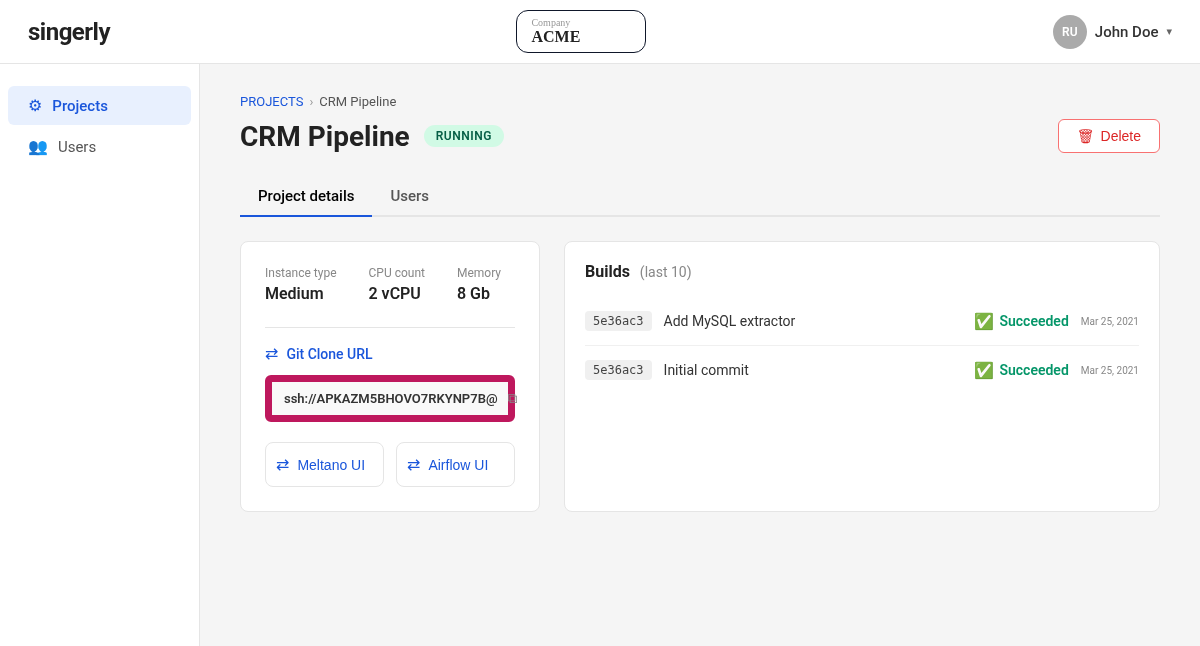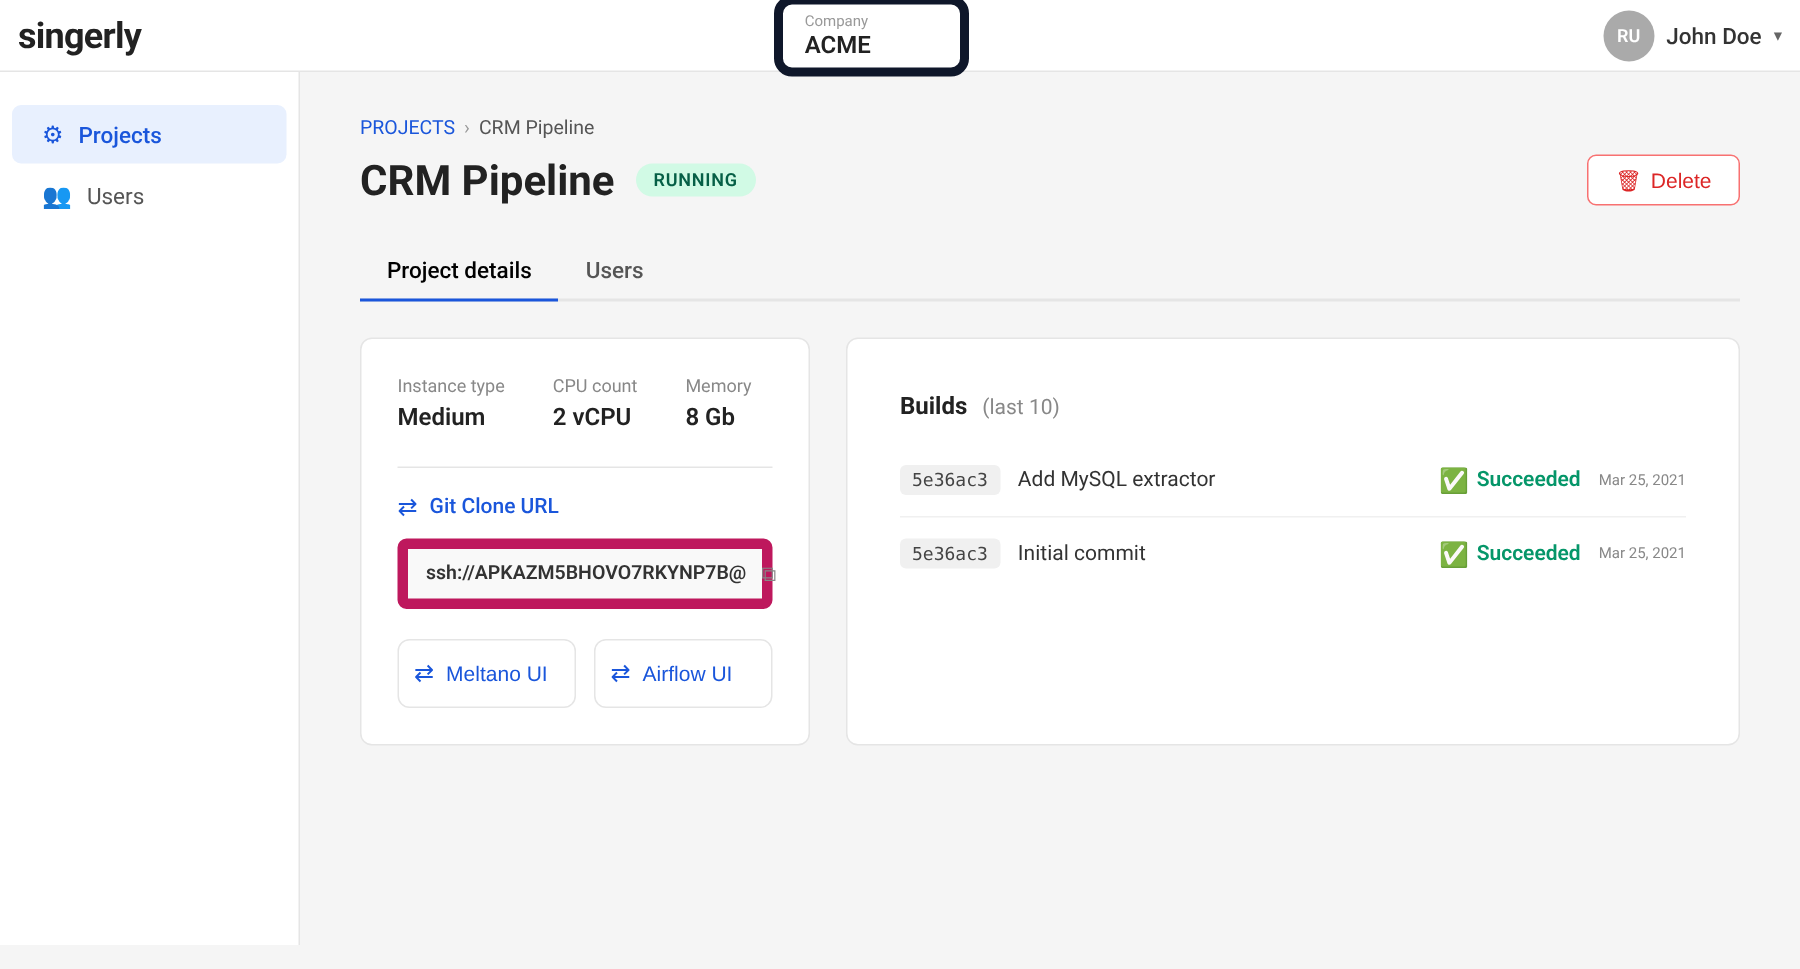--- a/index.html
+++ b/index.html
@@ -7,37 +7,38 @@
       font-family: -apple-system, BlinkMacSystemFont, 'Segoe UI', Roboto, sans-serif;
       background: #f5f5f5;
       color: #333;
       min-height: 646px;
     }
 
     
     .header {
       background: #fff;
       border-bottom: 1px solid #e5e5e5;
-      height: 48px;
+      height: 64px;
       display: flex;
       align-items: center;
       justify-content: space-between;
-      padding: 0 12px;
+      padding: 0 28px;
     }
     .logo {
       font-size: 24px;
       font-weight: 700;
       color: #222;
       letter-spacing: -0.5px;
     }
     .company-selector {
-      border: 6px solid #0f172a;
+      border: 1px solid #0f172a;
       border-radius: 12px;
       padding: 6px 14px;
       min-width: 130px;
+      font-family: Liberation Serif, serif;
     }
     .company-label {
       font-size: 10px;
       color: #999;
       display: block;
     }
     .company-name {
       font-size: 16px;
       font-weight: 600;
       color: #222;
@@ -275,21 +276,21 @@
       font-weight: 500;
       color: #1a56db;
       cursor: pointer;
     }
 
     
     .builds-card {
       background: #fff;
       border: 1px solid #e5e5e5;
       border-radius: 8px;
-      padding: 35px;
+      padding: 20px;
     }
     .builds-title {
       font-size: 16px;
       font-weight: 700;
       color: #222;
       margin-bottom: 16px;
     }
     .builds-subtitle {
       font-size: 14px;
       font-weight: 400;

